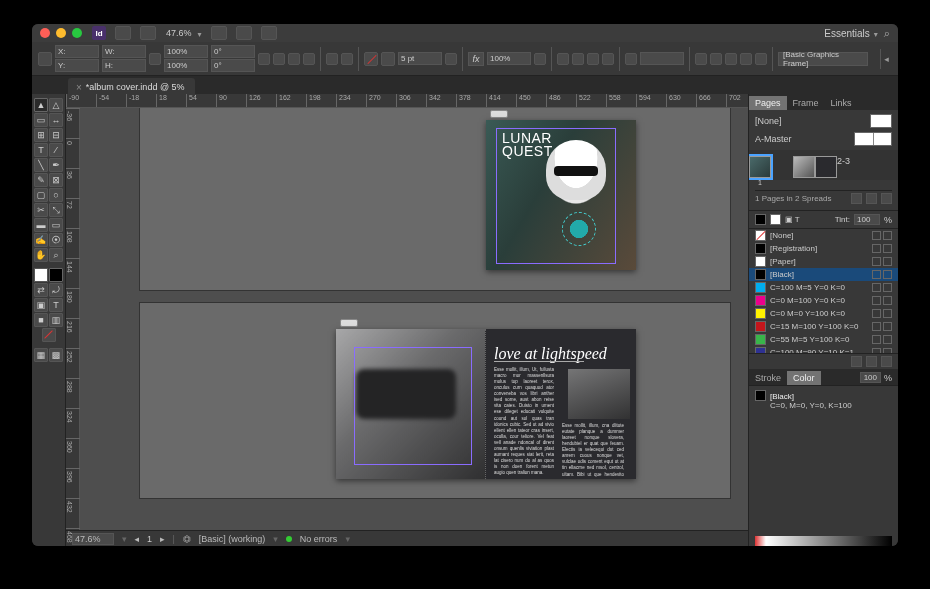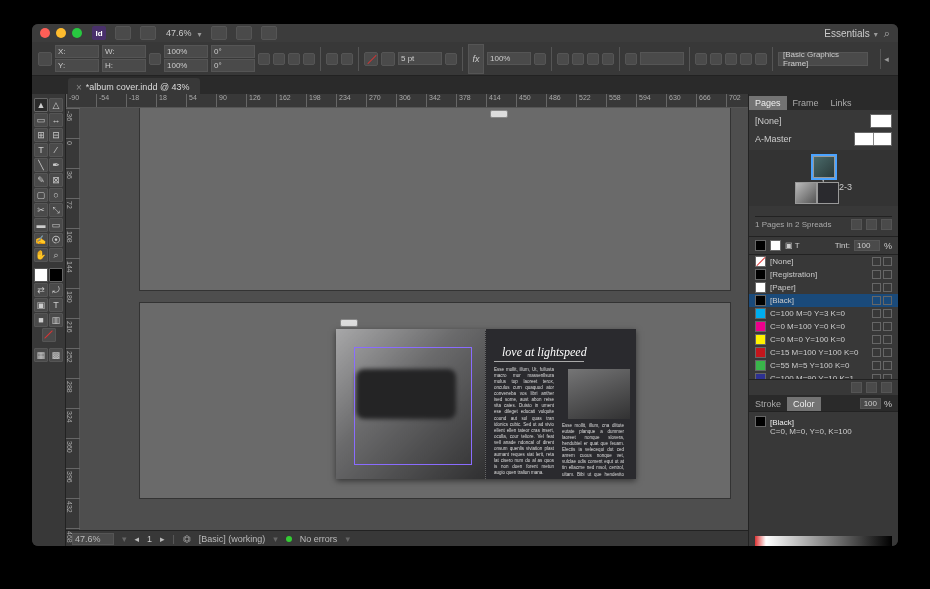--- a/index.html
+++ b/index.html
@@ -19,21 +19,21 @@
 .mag-ico { color: #aaa; font-size: 11px; }
 
 
 .control-bar { height: 34px; background: #383838; border-bottom: 1px solid #222; display: flex; align-items: center; padding: 0 6px; gap: 3px; }
 .control-bar .field { width: 44px; height: 13px; background: #4a4a4a; border: 1px solid #555; font-size: 8px; color: #ccc; padding: 0 2px; display: flex; align-items: center; }
 .control-bar .col { display: flex; flex-direction: column; gap: 1px; }
 .control-bar .ico { width: 14px; height: 14px; background: #4a4a4a; border: 1px solid #555; border-radius: 2px; }
 .control-bar .ico.sm { width: 12px; height: 12px; }
 .control-bar .sep { width: 1px; height: 24px; background: #555; margin: 0 2px; }
 .control-bar .wide-field { width: 90px; height: 14px; background: #4a4a4a; border: 1px solid #555; font-size: 8px; color: #ccc; padding: 0 4px; display: flex; align-items: center; }
-.fx-ico { width: 16px; height: 30px; display: flex; align-items: center; justify-content: center; font-style: italic; font-size: 9px; color: #ccc; background: #4a4a4a; border: 1px solid #555; }
+.fx-ico { width: 16px; height: 14px; display: flex; align-items: center; justify-content: center; font-style: italic; font-size: 9px; color: #ccc; background: #4a4a4a; border: 1px solid #555; }
 .red-slash { position: relative; }
 .red-slash::after { content: ""; position: absolute; left: 1px; top: 6px; width: 12px; height: 1px; background: #d33; transform: rotate(-45deg); }
 .panel-toggle { width: 12px; height: 20px; background: #383838; border-left: 1px solid #555; display: flex; align-items: center; justify-content: center; color: #999; font-size: 9px; margin-left: auto; }
 
 
 .tab-strip { height: 18px; background: #2a2a2a; display: flex; align-items: flex-end; padding-left: 36px; }
 .doc-tab { height: 16px; background: #383838; color: #ddd; font-size: 9px; padding: 2px 10px 0 8px; display: flex; align-items: center; gap: 4px; border-top-left-radius: 3px; border-top-right-radius: 3px; }
 .doc-tab .x { color: #888; font-size: 10px; }
 
 
@@ -64,21 +64,21 @@
 .album-title { position: absolute; left: 16px; top: 12px; font-family: Impact, sans-serif; font-size: 14px; letter-spacing: .5px; color: #fff; line-height: .95; }
 .tag1 { position: absolute; left: 350px; top: 2px; width: 18px; height: 8px; background: #ddd; border: 1px solid #888; border-radius: 2px; }
 
 .spread2 { position: absolute; left: 60px; top: 195px; width: 590px; height: 195px; background: #6a6a6a; box-shadow: 0 0 0 1px #333; }
 .spread2-pages { position: absolute; left: 196px; top: 26px; width: 300px; height: 150px; display: flex; box-shadow: 0 2px 6px rgba(0,0,0,.5); }
 .page-l, .page-r { width: 150px; height: 150px; background: #2a2a2e; position: relative; overflow: hidden; }
 .page-l { border-right: 1px dotted #666; }
 .page-l .bgimg { position: absolute; inset: 0; background: linear-gradient(135deg, #ddd 0%, #888 40%, #333 100%); opacity: .7; }
 .page-l .bgimg::after { content: ""; position: absolute; left: 20px; top: 40px; width: 100px; height: 50px; background: #222; border-radius: 8px; filter: blur(2px); }
 .sel-frame2 { position: absolute; left: 18px; top: 18px; width: 118px; height: 118px; border: 1px solid #8a6cff; pointer-events: none; }
-.page-r .hdr { position: absolute; left: 16px; top: 16px; font-family: Georgia, serif; font-style: italic; font-size: 12px; color: #fff; }
+.page-r .hdr { position: absolute; left: 8px; top: 16px; font-family: Georgia, serif; font-style: italic; font-size: 16px; color: #fff; }
 .page-r .hdr-rule { position: absolute; left: 8px; top: 32px; width: 90px; height: 1px; background: #aaa; }
 .page-r .img-r { position: absolute; right: 6px; top: 40px; width: 62px; height: 50px; background: linear-gradient(160deg, #888, #333); opacity: .8; }
 .page-r .col1, .page-r .col2 { position: absolute; font-size: 4.5px; line-height: 1.35; color: #ddd; text-align: justify; }
 .page-r .col1 { left: 8px; top: 38px; width: 60px; height: 100px; }
 .page-r .col2 { left: 76px; top: 94px; width: 62px; height: 50px; }
 .tag2 { position: absolute; left: 200px; top: 16px; width: 18px; height: 8px; background: #ddd; border: 1px solid #888; border-radius: 2px; }
 
 .status-bar { height: 16px; background: #383838; border-top: 1px solid #222; display: flex; align-items: center; font-size: 9px; color: #bbb; padding: 0 6px; gap: 8px; }
 .status-bar .zoom-field { width: 42px; height: 12px; background: #4a4a4a; border: 1px solid #555; padding: 0 2px; display: flex; align-items: center; }
 .status-bar .sep { color: #666; }
@@ -89,21 +89,21 @@
 .panels { width: 150px; background: #383838; border-left: 1px solid #222; display: flex; flex-direction: column; font-size: 9px; color: #ccc; overflow: hidden; }
 .panel-tabs { height: 16px; background: #2a2a2a; display: flex; align-items: flex-end; }
 .ptab { padding: 2px 6px; color: #aaa; cursor: pointer; }
 .ptab.active { background: #737373; color: #eee; }
 .pages-panel { padding: 4px 6px; border-bottom: 1px solid #222; }
 .pages-panel .row { display: flex; align-items: center; justify-content: space-between; margin-bottom: 4px; }
 .master-thumb { width: 22px; height: 14px; border: 1px solid #666; background: #fff; }
 .master-thumb.pair { width: 38px; display: flex; }
 .master-thumb.pair > div { flex: 1; border-right: 1px solid #888; background: #fff; }
 .master-thumb.pair > div:last-child { border-right: none; }
-.page-thumbs { display: flex; flex-direction: column; align-items: center; gap: 4px; padding: 6px 0 2px 0; background: #333; margin: 2px -6px; }
+.page-thumbs { display: flex; flex-direction: row; align-items: center; gap: 22px; padding: 6px 0 2px 0; background: #333; margin: 2px -6px; }
 .pthumb { width: 22px; height: 22px; border: 1px solid #999; background: linear-gradient(135deg, #4a6a6a, #2a3a3a); position: relative; }
 .pthumb.sel { outline: 2px solid #4aa3ff; }
 .pthumb .lab { position: absolute; bottom: -9px; left: 50%; transform: translateX(-50%); font-size: 7px; color: #ccc; }
 .pthumb-pair { display: flex; gap: 0; position: relative; }
 .pthumb-pair .pthumb { width: 22px; }
 .pages-footer { display: flex; align-items: center; justify-content: space-between; padding: 2px 0; font-size: 8px; color: #aaa; border-top: 1px solid #222; margin-top: 10px; }
 .pages-footer .icons { display: flex; gap: 4px; }
 .pages-footer .ico, .swatch-footer .ico { width: 11px; height: 11px; background: #4a4a4a; border: 1px solid #555; }
 
 .swatches-panel { flex: 0 0 auto; }
@@ -212,21 +212,21 @@
     <div class="ico sm"></div>
     <div class="ico sm"></div>
     <div class="sep"></div>
     <div class="wide-field">[Basic Graphics Frame]</div>
     <div class="panel-toggle">◂</div>
   </div>
 
   <div class="tab-strip">
     <div class="doc-tab">
       <span class="x">×</span>
-      <span>*album cover.indd @ 43%</span>
+      <span>*album cover.indd @ 5%</span>
     </div>
   </div>
 
   <div class="main">
 
     <div class="toolbox">
       <div class="tool-row">
           <div class="tool sel">▲</div>
           <div class="tool">△</div>
         </div>
@@ -338,20 +338,30 @@
             <div class="tick" style="top: 300px;">324</div>
             <div class="tick" style="top: 330px;">360</div>
             <div class="tick" style="top: 360px;">396</div>
             <div class="tick" style="top: 390px;">432</div>
             <div class="tick" style="top: 420px;">468</div>
           </div>
         <div class="pasteboard">
 
           <div class="spread1">
             <div class="tag1"></div>
+            <div class="page1">
+              <div class="photo"></div>
+              <div class="helmet"></div>
+              <div class="chest-disc"></div>
+              <div class="sel-frame1"></div>
+              <div class="album-title">
+                <span>LUNAR</span><br>
+                <span>QUEST</span>
+              </div>
+            </div>
           </div>
 
           <div class="spread2">
             <div class="tag2"></div>
             <div class="spread2-pages">
               <div class="page-l">
                 <div class="bgimg"></div>
                 <div class="sel-frame2"></div>
               </div>
               <div class="page-r">
@@ -459,21 +469,21 @@
             <div class="sw-row sel">
               <div class="sw-chip" style="background: rgb(0, 0, 0);"></div>
               <div class="sw-name">[Black]</div>
               <div class="sw-icons">
                 <div class="sw-ico"></div>
                 <div class="sw-ico"></div>
               </div>
             </div>
             <div class="sw-row">
               <div class="sw-chip" style="background: rgb(0, 174, 239);"></div>
-              <div class="sw-name">C=100 M=0 Y=3 K=0</div>
+              <div class="sw-name">C=100 M=5 Y=0 K=0</div>
               <div class="sw-icons">
                 <div class="sw-ico"></div>
                 <div class="sw-ico"></div>
               </div>
             </div>
             <div class="sw-row">
               <div class="sw-chip" style="background: rgb(236, 0, 140);"></div>
               <div class="sw-name">C=0 M=100 Y=0 K=0</div>
               <div class="sw-icons">
                 <div class="sw-ico"></div>

